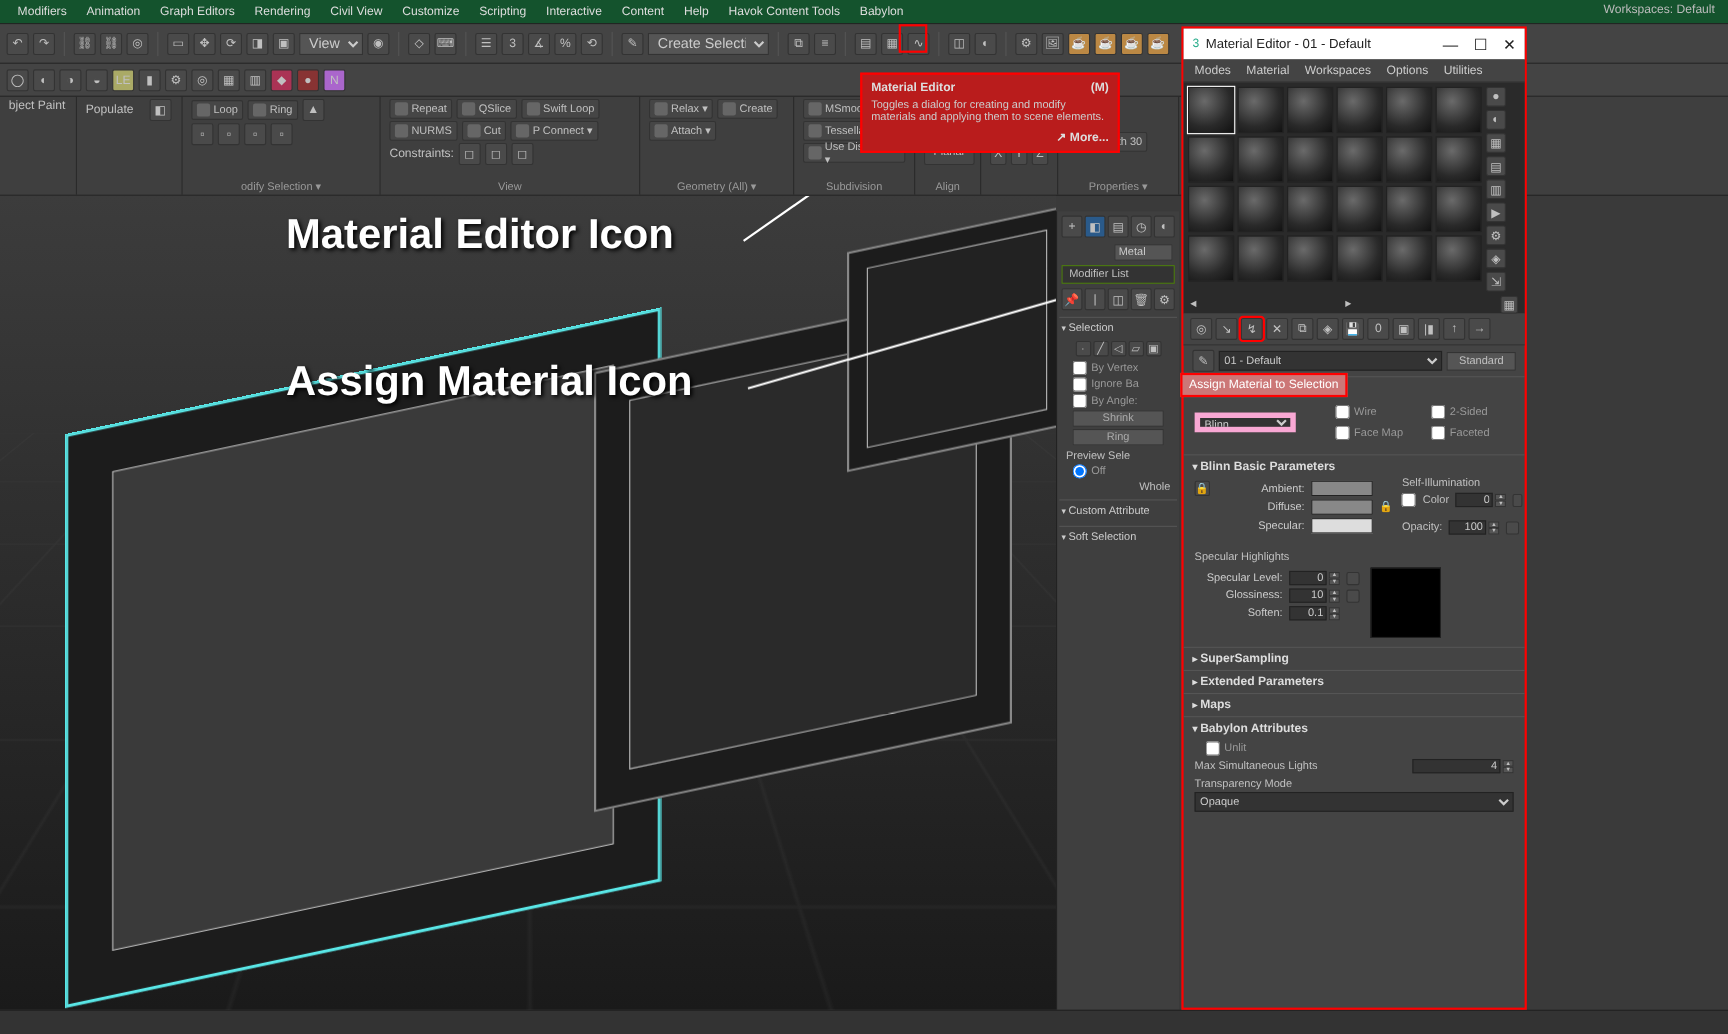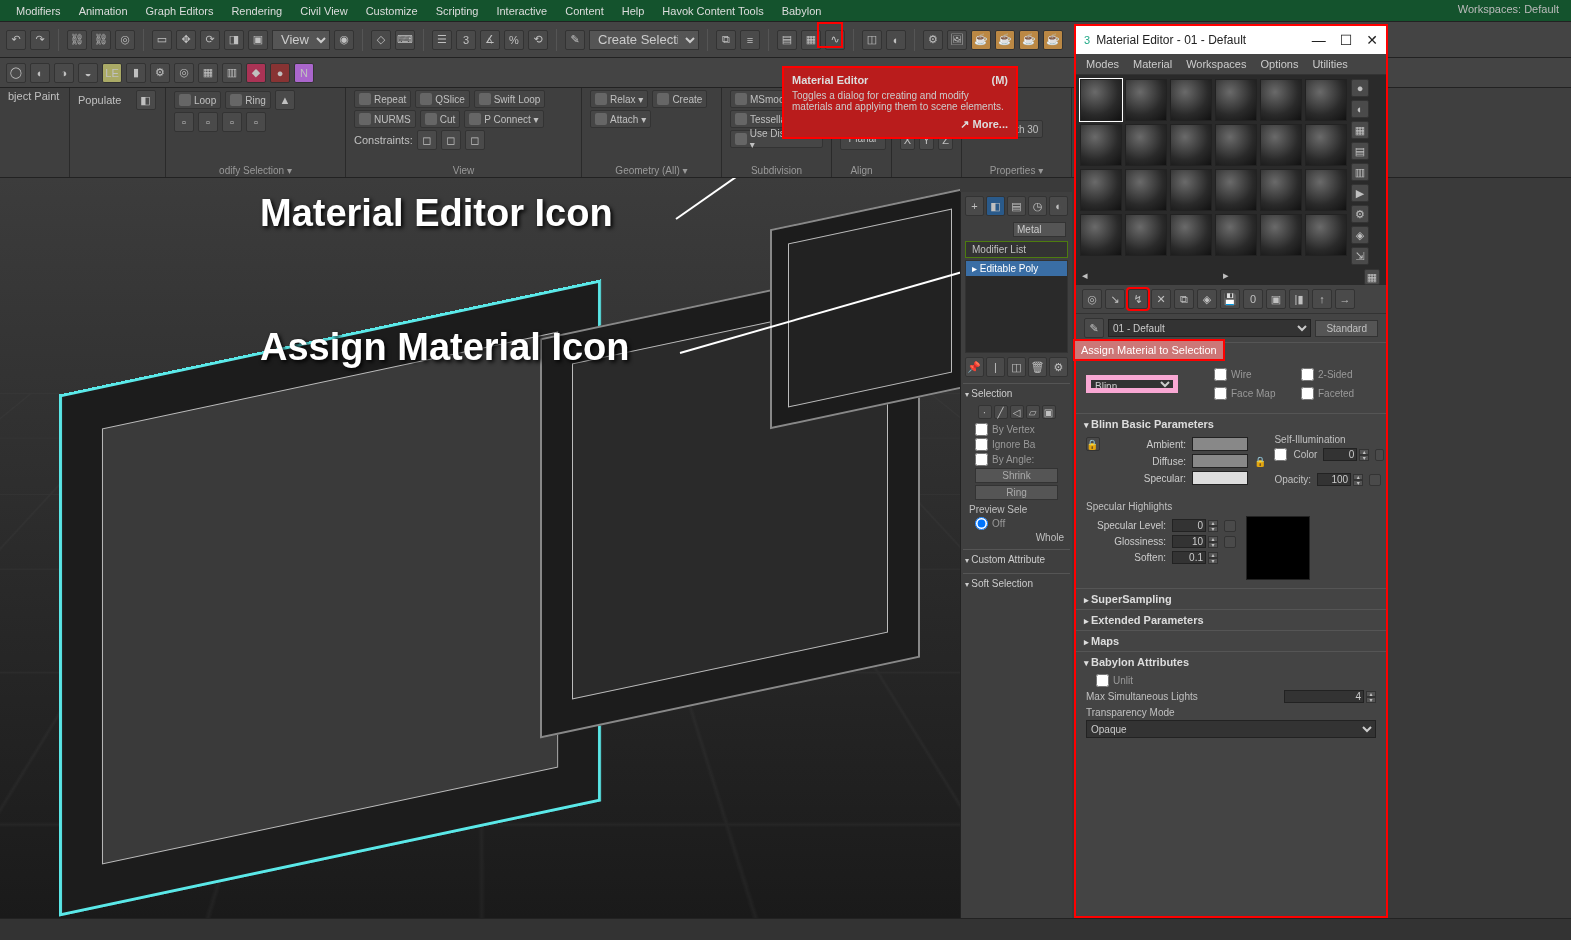--- a/index.html
+++ b/index.html
@@ -352,24 +352,20 @@
 <div class="cmdpanel">
   <div class="tabs">
     <span class="icon">+</span>
     <span class="icon" style="background:#2a5a8a;">◧</span>
     <span class="icon">▤</span>
     <span class="icon">◷</span>
     <span class="icon">◐</span>
   </div>
   <div class="row"><input type="text" value="Metal" style=""></div>
   <div class="row" style="background:#333;border:1px solid #4d7c0f;margin:2px 4px;">Modifier List</div>
-  <div class="list">
-    <div class="item">▸ <span>Editable Poly</span></div>
-    <div style="height:76px;"></div>
-  </div>
   <div class="tabs" style="padding:2px 4px;">
     <span class="icon">📌</span>
     <span class="icon">|</span>
     <span class="icon">◫</span>
     <span class="icon">🗑</span>
     <span class="icon">⚙</span>
   </div>
   <div class="rollout">
     <div class="hdr">Selection</div>
     <div style="display:flex;gap:2px;justify-content:center;margin:4px 0;">

